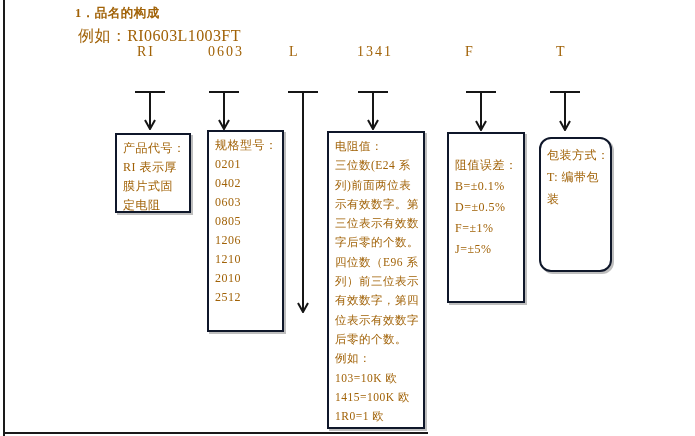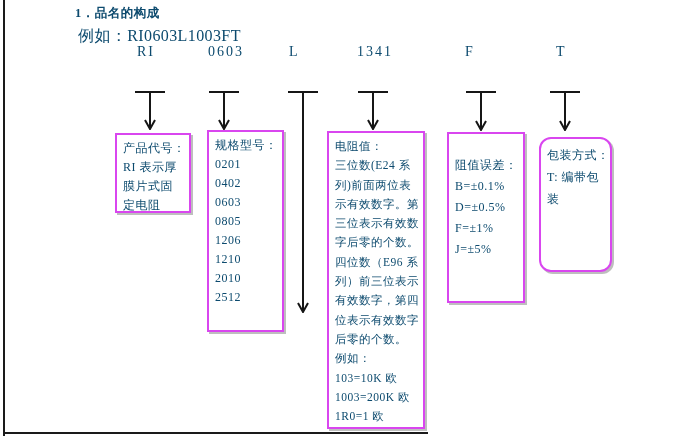--- a/index.html
+++ b/index.html
@@ -1,18 +1,18 @@
 <!DOCTYPE html>
 <html><head>
 <meta charset="utf-8">
 <style>
   html,body { margin:0; padding:0; background:#ffffff; }
   .page {
     position:relative; width:695px; height:436px; background:#ffffff;
-    font-family:"Liberation Serif","DejaVu Serif",serif; color:#0c4a6e;
+    font-family:"Liberation Serif","DejaVu Serif",serif; color:#a16207;
     overflow:hidden;
   }
   .page-border-left {
     position:absolute; left:3px; top:0; width:2px; height:436px; background:#1a1a1a;
   }
   .page-border-bottom {
     position:absolute; left:3px; top:432px; width:425px; height:2px; background:#1a1a1a;
   }
   .title {
     position:absolute; left:75px; top:5px; margin:0;
@@ -27,21 +27,21 @@
   .arrow { position:absolute; width:30px; }
   .arrow .bar {
     position:absolute; left:0; top:0; width:100%; height:2px; background:#161616;
   }
   .arrow .stem {
     position:absolute; left:14px; top:0; bottom:1px; width:2px; background:#161616;
   }
   .arrow .head { position:absolute; left:8px; bottom:-1px; width:14px; height:11px; }
   .arrow .head path { fill:none; stroke:#161616; stroke-width:2; }
   .box {
-    position:absolute; background:#ffffff; border:2px solid #d946ef;
+    position:absolute; background:#ffffff; border:2px solid #0f172a;
     box-shadow:2px 2px 0 rgba(110,110,110,0.45);
     box-sizing:border-box; overflow:hidden;
   }
   .box-text {
     white-space:pre; font-size:12px; padding:4px 5px 0 6px; letter-spacing:0.5px;
   }
   .box-product  { left:115px; top:133px; width:76px;  height:80px;  }
   .box-product  .box-text { line-height:19px; }
   .box-size     { left:207px; top:130px; width:77px;  height:202px; }
   .box-size     .box-text { line-height:19px; }
@@ -142,21 +142,21 @@
 示有效数字。第
 三位表示有效数
 字后零的个数。
 四位数（E96 系
 列）前三位表示
 有效数字，第四
 位表示有效数字
 后零的个数。
 例如：
 103=10K 欧
-1003=200K 欧
+1415=100K 欧
 1R0=1 欧</div>
   </div>
 
   <div class="box box-tol">
     <div class="box-text">阻值误差：
 B=±0.1%
 D=±0.5%
 F=±1%
 J=±5%</div>
   </div>

